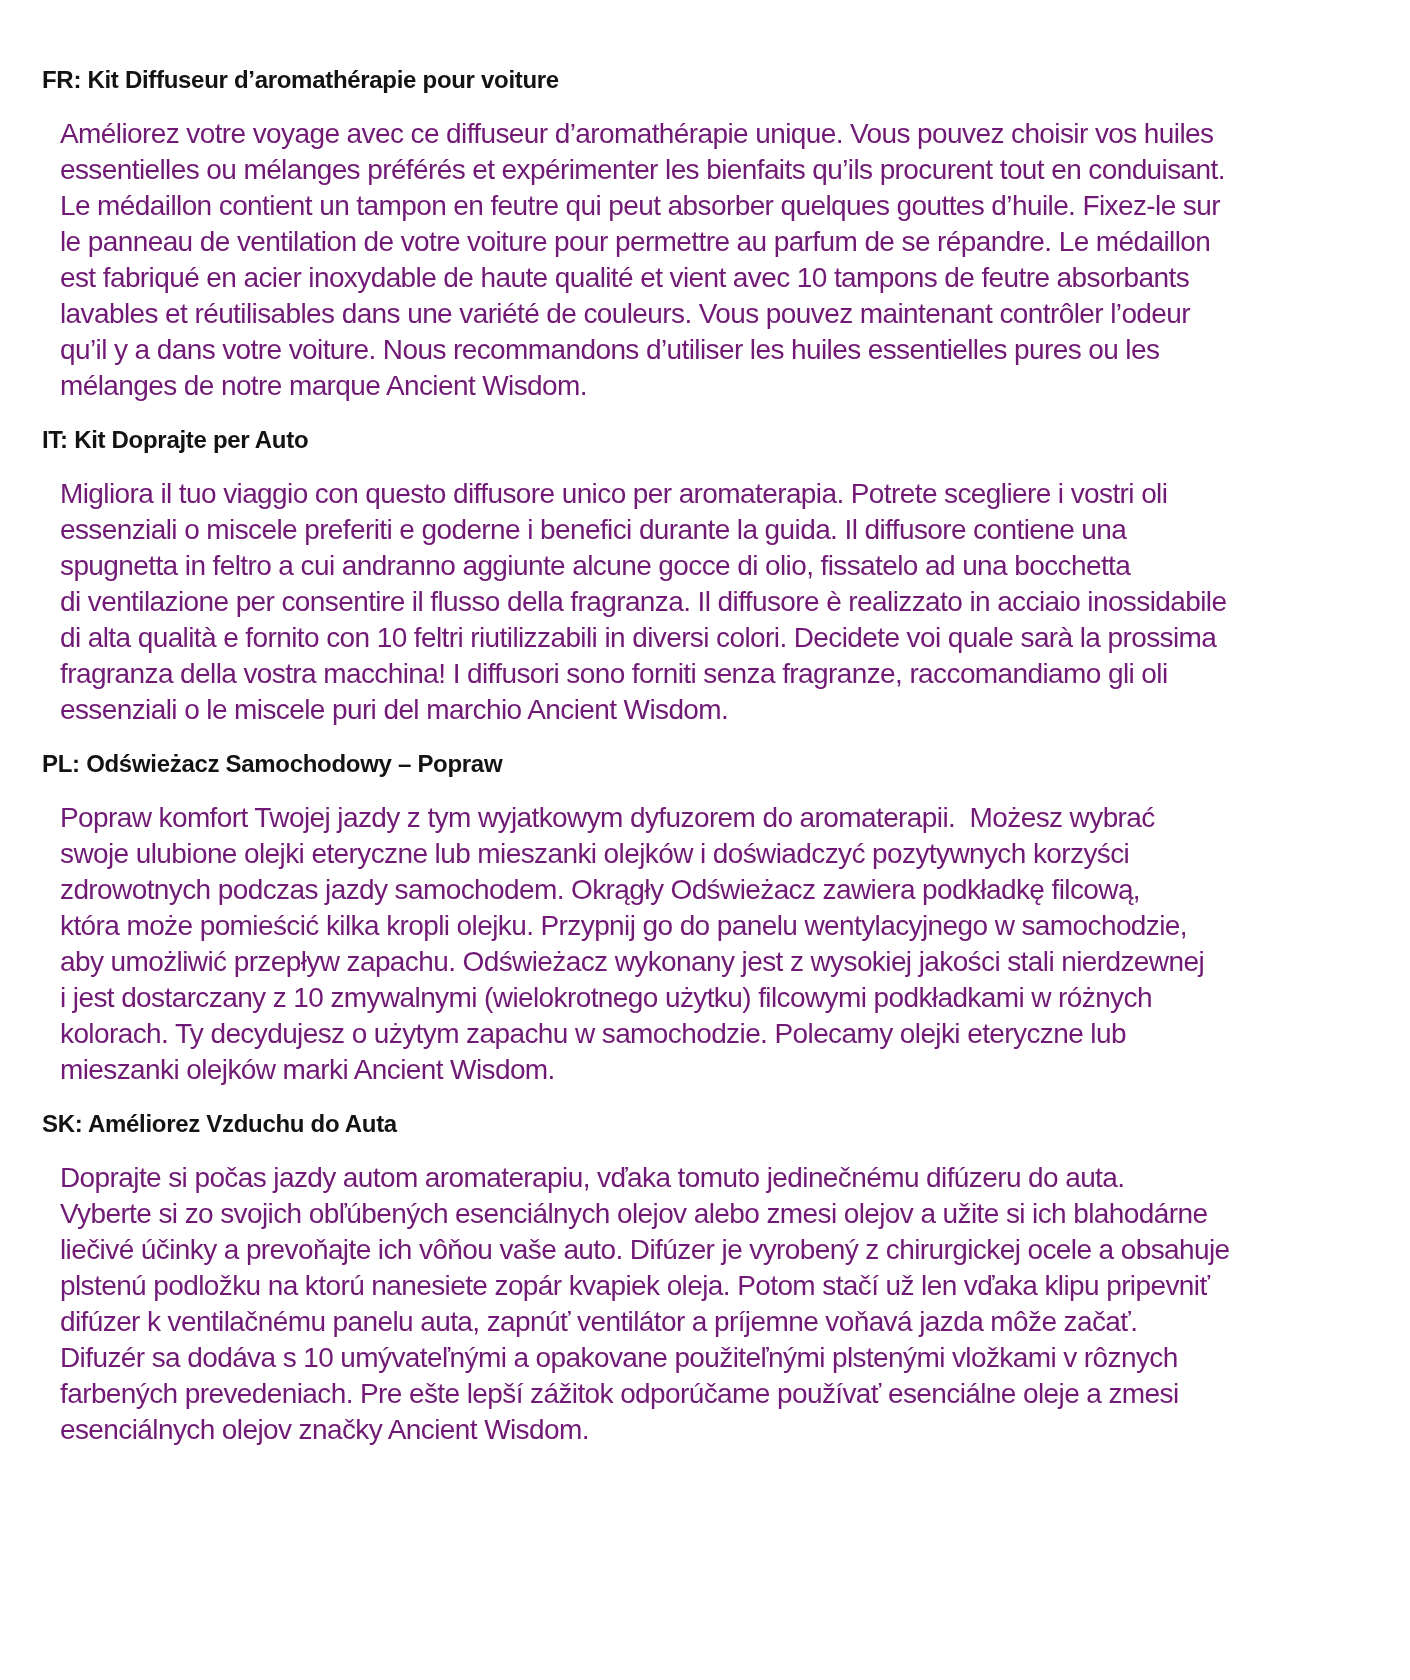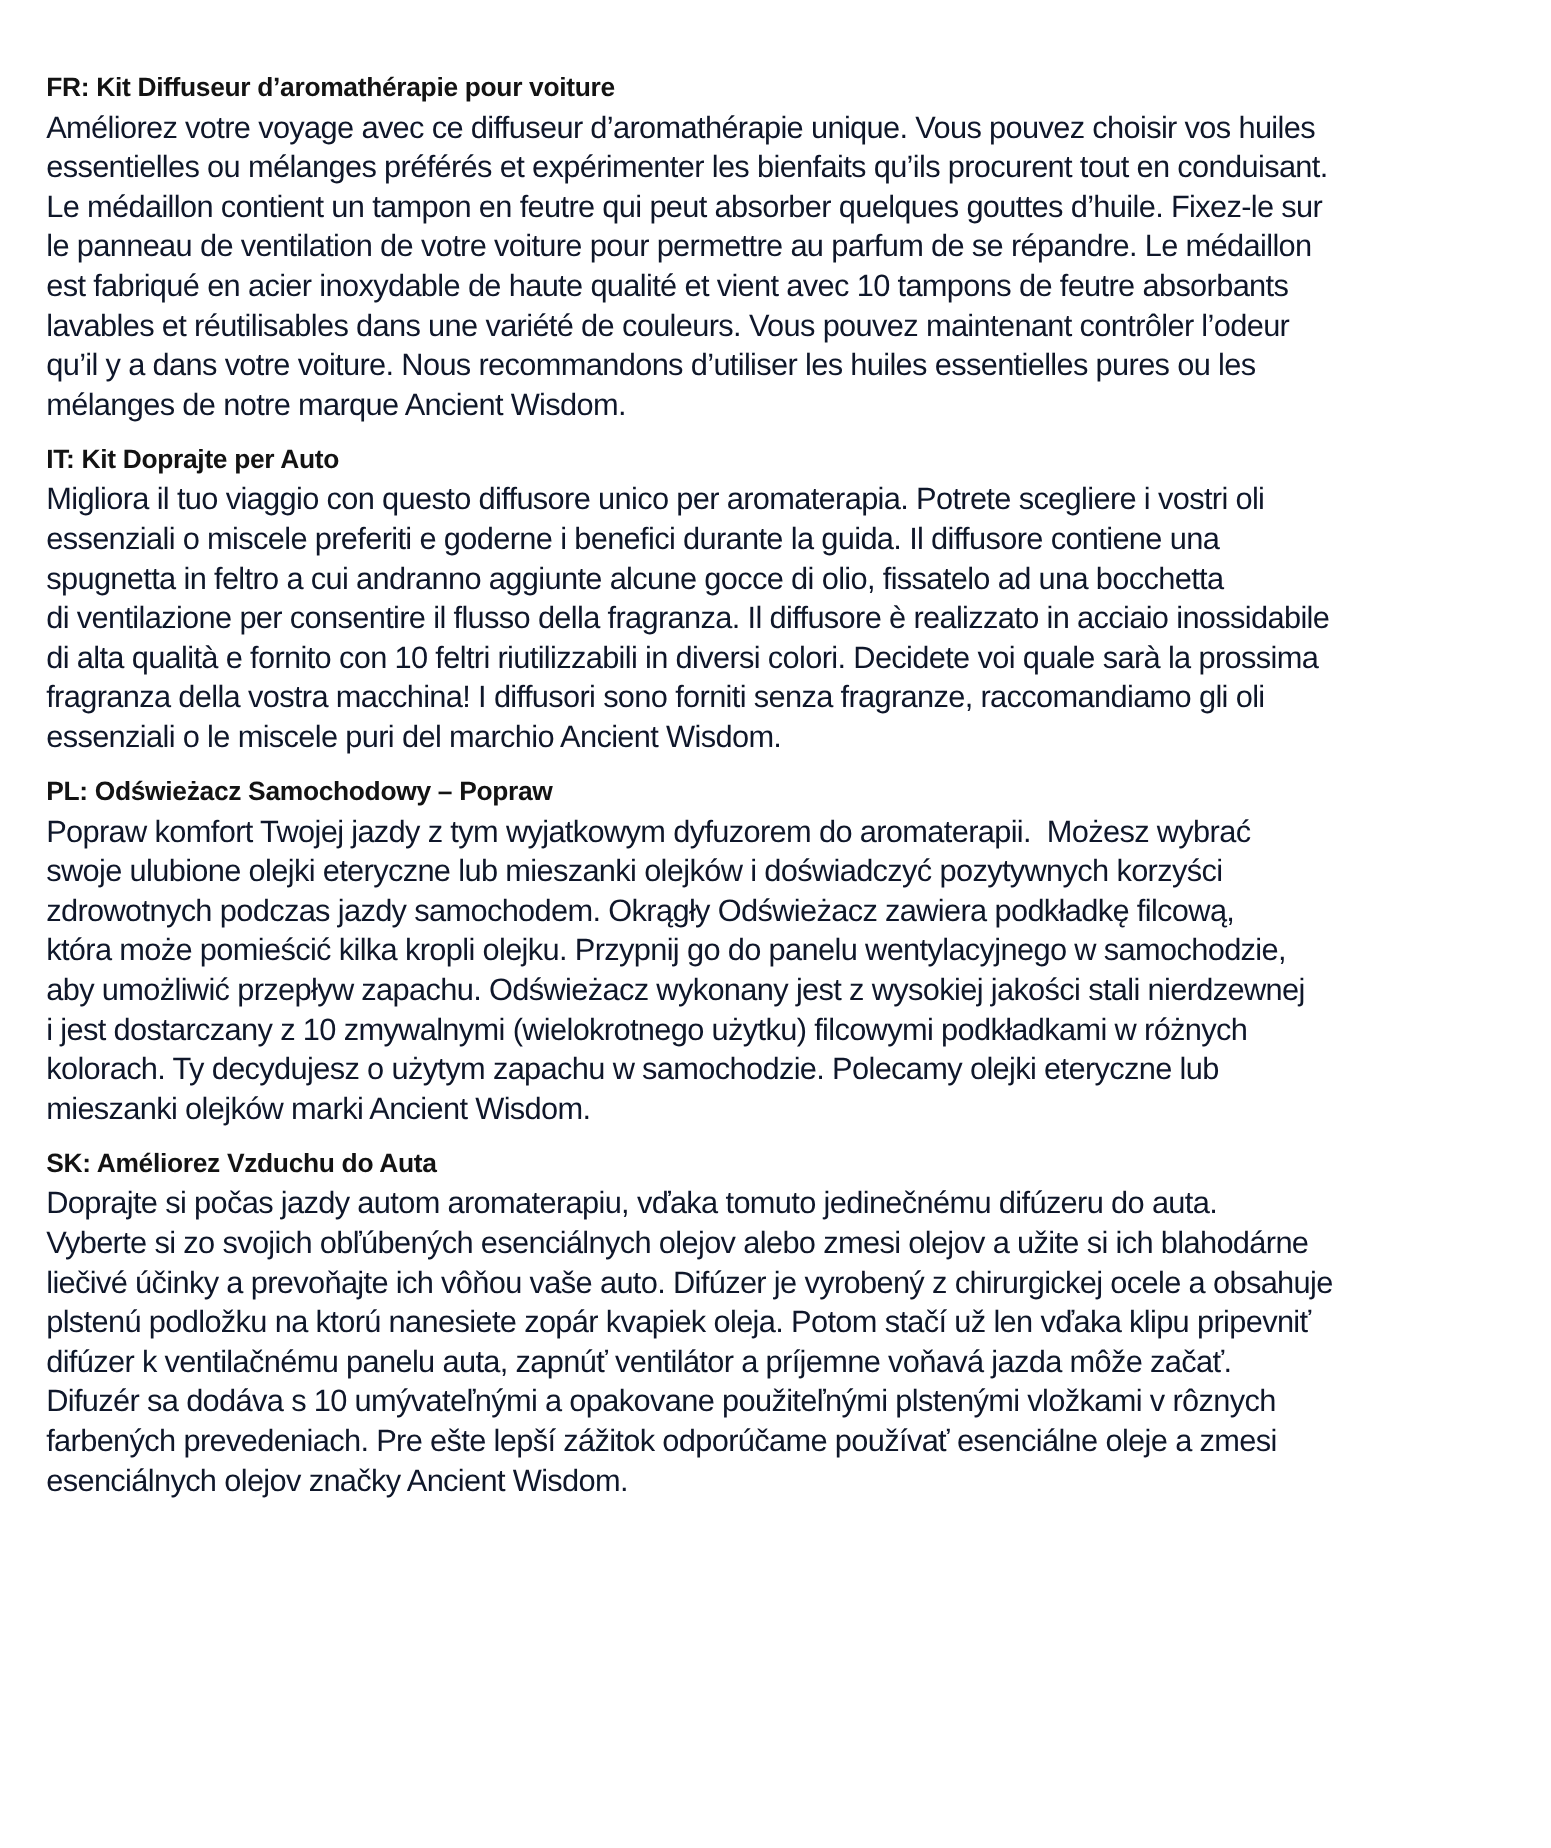--- a/index.html
+++ b/index.html
@@ -81,26 +81,26 @@
     font-size: 24px;
     font-weight: 700;
     line-height: 36px;
     letter-spacing: -0.3px;
     color: #131313;
   }
   .lang:first-child h2 {
     margin-top: 62px;
   }
   .lang p {
-    margin: 0;
+    margin: 18px;
     font-size: 28px;
     line-height: 36px;
     letter-spacing: -0.6px;
     white-space: pre-line;
-    color: #0f172a;
+    color: #701a75;
   }
 </style>
 </head>
 <body>
 
 <div class="page">
 
 
   <main>
 

